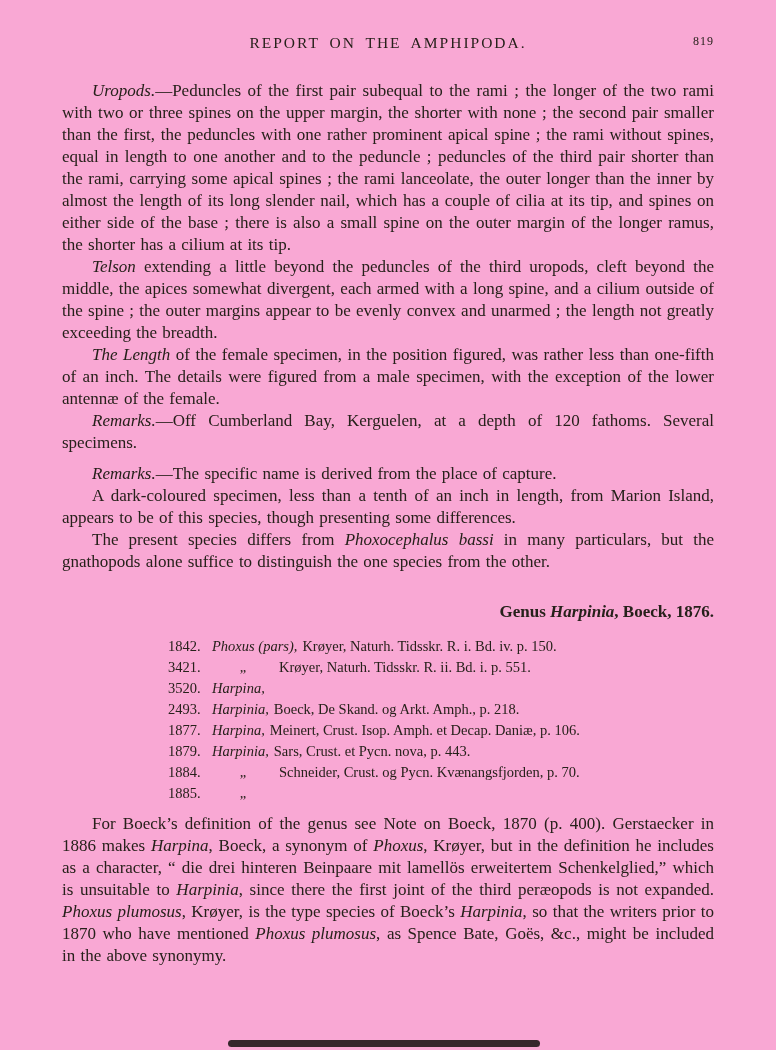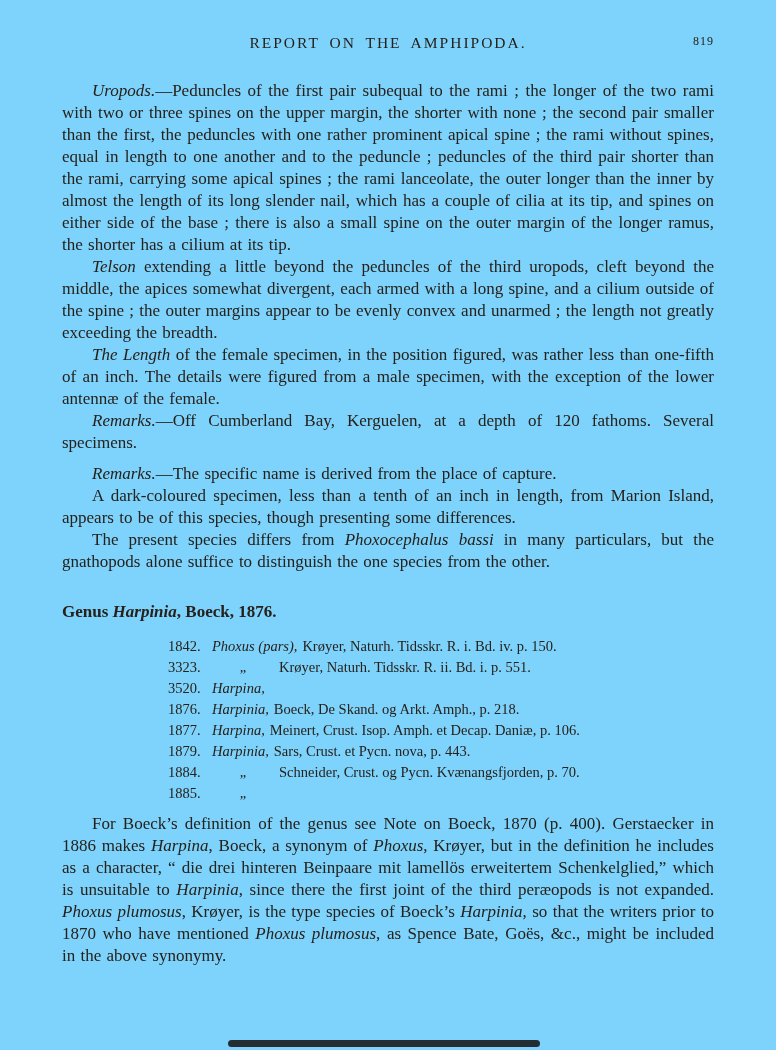--- a/index.html
+++ b/index.html
@@ -2,21 +2,21 @@
 <html><head>
 <meta charset="utf-8">
 <title>Report on the Amphipoda — p. 819</title>
 <style>
   * { margin:0; padding:0; box-sizing:border-box; }
   html,body { background:#f6f4ee; }
   .page {
     position:relative;
     width:776px; height:1050px;
     margin:0 auto;
-    background:#7dd3fc;
+    background:#f9a8d4;
     color:#27211b;
     font-family:"Liberation Serif","DejaVu Serif",serif;
     overflow:hidden;
   }
   .content { padding:34px 62px 0 62px; }
 
   .page-header {
     position:relative;
     text-align:center;
     margin-bottom:26px;
@@ -39,21 +39,21 @@
     line-height:22px;
     text-align:justify;
     text-indent:30px;
     word-spacing:1px;
   }
   .section-gap { margin-top:9px; }
 
   .genus-heading {
     margin-top:28px;
     margin-bottom:13px;
-    text-align:left;
+    text-align:right;
     font-size:17px;
     line-height:22px;
   }
 
   .synonymy {
     margin-left:106px;
     font-size:14.5px;
     line-height:21px;
   }
   .syn-row { display:flex; align-items:center; }
@@ -104,30 +104,30 @@
 
       <h2 class="genus-heading"><span>Genus </span><i>Harpinia</i><span>, Boeck, 1876.</span></h2>
 
       <div class="synonymy">
         <div class="syn-row">
           <span class="syn-year">1842.</span>
           <span class="syn-name">Phoxus (pars),</span>
           <span class="syn-ref">Krøyer, Naturh. Tidsskr. R. i. Bd. iv. p. 150.</span>
         </div>
         <div class="syn-row">
-          <span class="syn-year">3323.</span>
+          <span class="syn-year">3421.</span>
           <span class="syn-name ditto">„</span>
           <span class="syn-ref">Krøyer, Naturh. Tidsskr. R. ii. Bd. i. p. 551.</span>
         </div>
         <div class="syn-row">
           <span class="syn-year">3520.</span>
           <span class="syn-name">Harpina,</span>
         </div>
         <div class="syn-row">
-          <span class="syn-year">1876.</span>
+          <span class="syn-year">2493.</span>
           <span class="syn-name">Harpinia,</span>
           <span class="syn-ref">Boeck, De Skand. og Arkt. Amph., p. 218.</span>
         </div>
         <div class="syn-row">
           <span class="syn-year">1877.</span>
           <span class="syn-name">Harpina,</span>
           <span class="syn-ref">Meinert, Crust. Isop. Amph. et Decap. Daniæ, p. 106.</span>
         </div>
         <div class="syn-row">
           <span class="syn-year">1879.</span>

